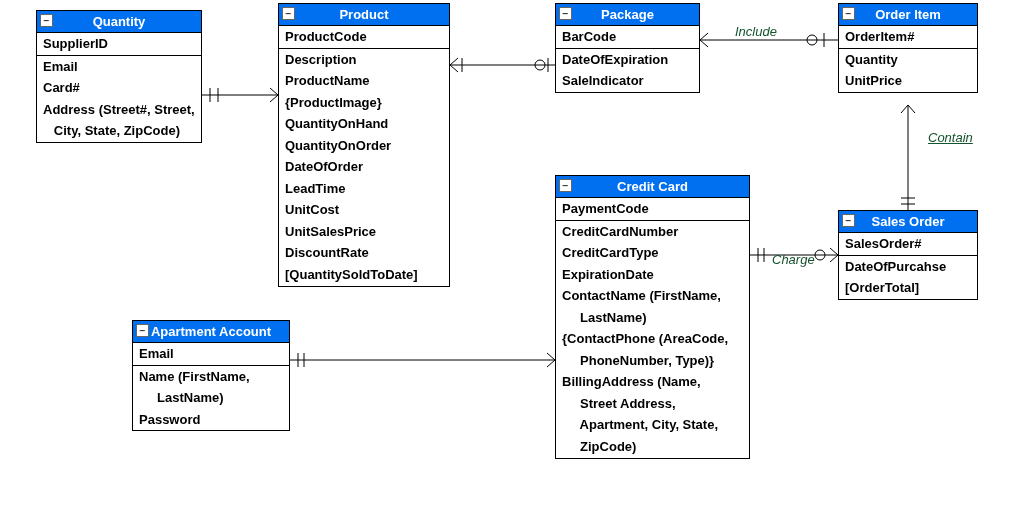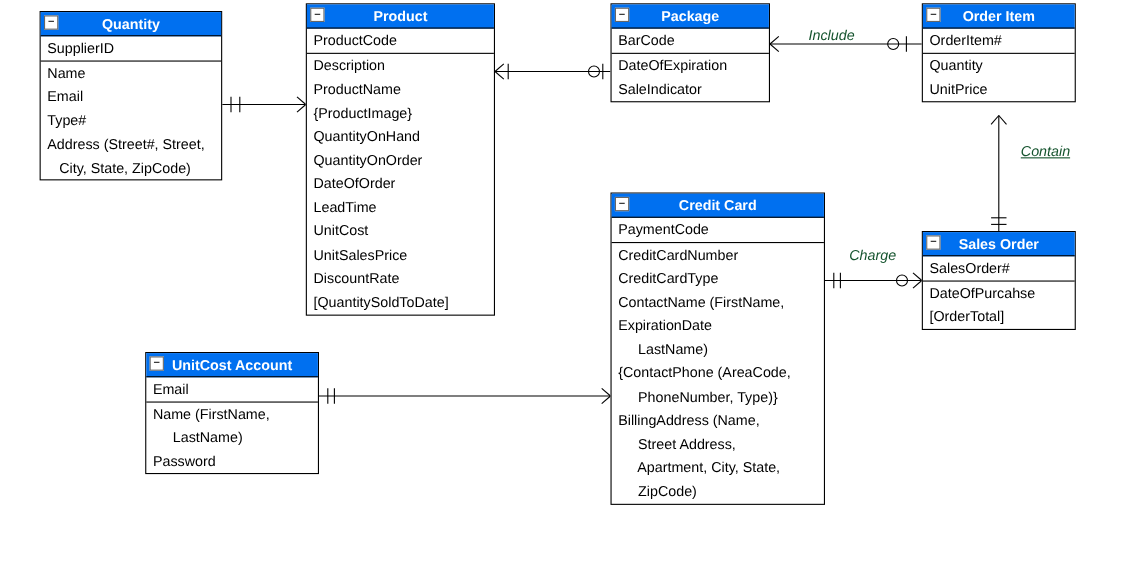--- a/index.html
+++ b/index.html
@@ -43,20 +43,21 @@
     line-height: 1;
     color: #333;
   }
   .pk-section {
     border-bottom: 1px solid #000;
   }
   .attr {
     padding: 2px 6px;
     line-height: 1.35;
     white-space: pre;
+    font-weight: bold;
   }
   .rel-label {
     position: absolute;
     font-style: italic;
     font-size: 13px;
     color: #14532d;
   }
   svg.connectors {
     position: absolute;
     left: 0;
@@ -128,23 +129,22 @@
 </svg>
 
 <div class="entity" style="left:36px; top:10px; width:166px;">
   <div class="entity-header">
     <span class="collapse-box">−</span>
     <span>Quantity</span>
   </div>
   <div class="pk-section">
     <div class="attr">SupplierID</div>
   </div>
-  <div class="attr">Name</div>
   <div class="attr">Email</div>
-  <div class="attr">Type#</div>
+  <div class="attr">Card#</div>
   <div class="attr">Address (Street#, Street,</div>
   <div class="attr">   City, State, ZipCode)</div>
 </div>
 
 <div class="entity" style="left:278px; top:3px; width:172px;">
   <div class="entity-header">
     <span class="collapse-box">−</span>
     <span>Product</span>
   </div>
   <div class="pk-section">
@@ -190,22 +190,22 @@
 <div class="entity" style="left:555px; top:175px; width:195px;">
   <div class="entity-header">
     <span class="collapse-box">−</span>
     <span>Credit Card</span>
   </div>
   <div class="pk-section">
     <div class="attr">PaymentCode</div>
   </div>
   <div class="attr">CreditCardNumber</div>
   <div class="attr">CreditCardType</div>
+  <div class="attr">ExpirationDate</div>
   <div class="attr">ContactName (FirstName,</div>
-  <div class="attr">ExpirationDate</div>
   <div class="attr">     LastName)</div>
   <div class="attr">{ContactPhone (AreaCode,</div>
   <div class="attr">     PhoneNumber, Type)}</div>
   <div class="attr">BillingAddress (Name,</div>
   <div class="attr">     Street Address,</div>
   <div class="attr">     Apartment, City, State,</div>
   <div class="attr">     ZipCode)</div>
 </div>
 
 <div class="entity" style="left:838px; top:210px; width:140px;">
@@ -216,25 +216,25 @@
   <div class="pk-section">
     <div class="attr">SalesOrder#</div>
   </div>
   <div class="attr">DateOfPurcahse</div>
   <div class="attr">[OrderTotal]</div>
 </div>
 
 <div class="entity" style="left:132px; top:320px; width:158px;">
   <div class="entity-header">
     <span class="collapse-box">−</span>
-    <span>UnitCost Account</span>
+    <span>Apartment Account</span>
   </div>
   <div class="pk-section">
     <div class="attr">Email</div>
   </div>
   <div class="attr">Name (FirstName,</div>
   <div class="attr">     LastName)</div>
   <div class="attr">Password</div>
 </div>
 
 <div class="rel-label" style="left:735px; top:24px;">Include</div>
 <div class="rel-label" style="left:928px; top:130px;text-decoration:underline;">Contain</div>
-<div class="rel-label" style="left:772px; top:224px;text-align:right;">Charge</div>
+<div class="rel-label" style="left:772px; top:252px;text-align:right;">Charge</div>
 
 </body></html>

